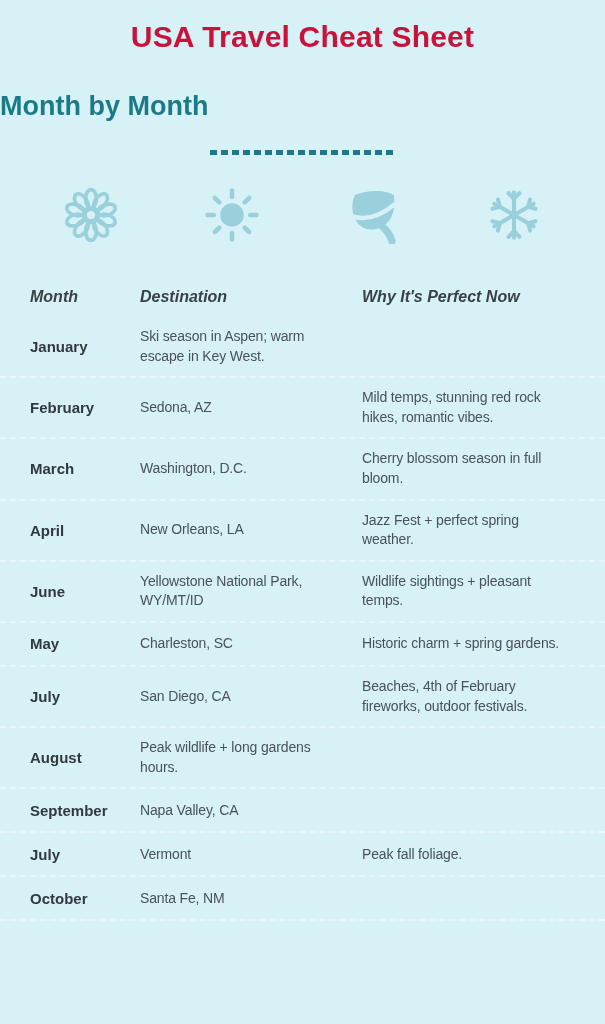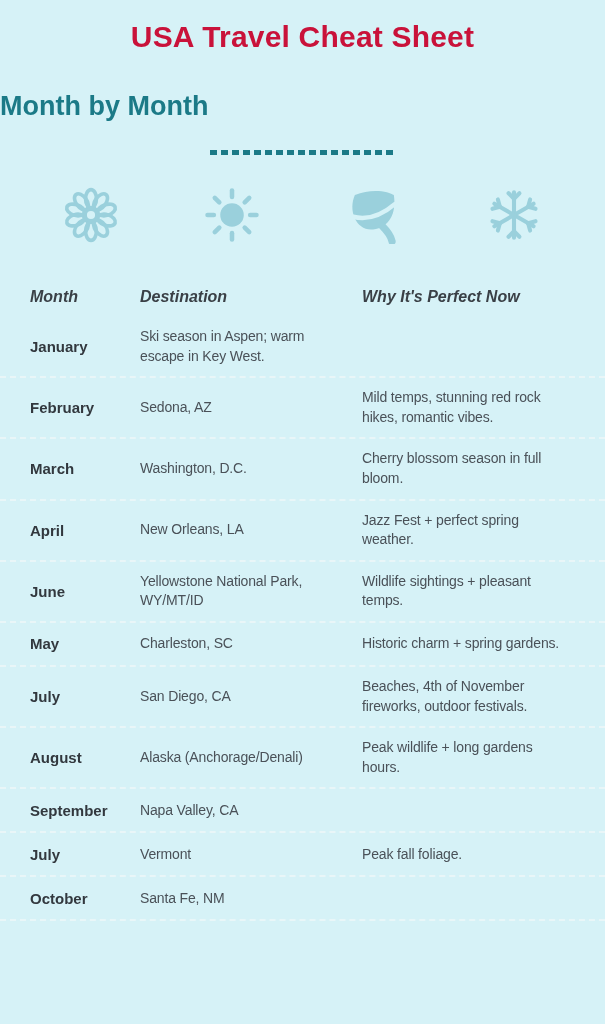--- a/index.html
+++ b/index.html
@@ -182,26 +182,25 @@
 
   <div class="t-row">
     <div class="cell-month">May</div>
     <div class="cell-dest">Charleston, SC</div>
     <div class="cell-why">Historic charm + spring gardens.</div>
   </div>
 
   <div class="t-row">
     <div class="cell-month">July</div>
     <div class="cell-dest">San Diego, CA</div>
-    <div class="cell-why">Beaches, 4th of November fireworks, outdoor festivals.</div>
+    <div class="cell-why">Beaches, 4th of February fireworks, outdoor festivals.</div>
   </div>
 
   <div class="t-row">
     <div class="cell-month">August</div>
-    <div class="cell-dest">Alaska (Anchorage/Denali)</div>
     <div class="cell-why">Peak wildlife + long gardens hours.</div>
   </div>
 
   <div class="t-row">
     <div class="cell-month">September</div>
     <div class="cell-dest">Napa Valley, CA</div>
   </div>
 
   <div class="t-row">
     <div class="cell-month">July</div>

